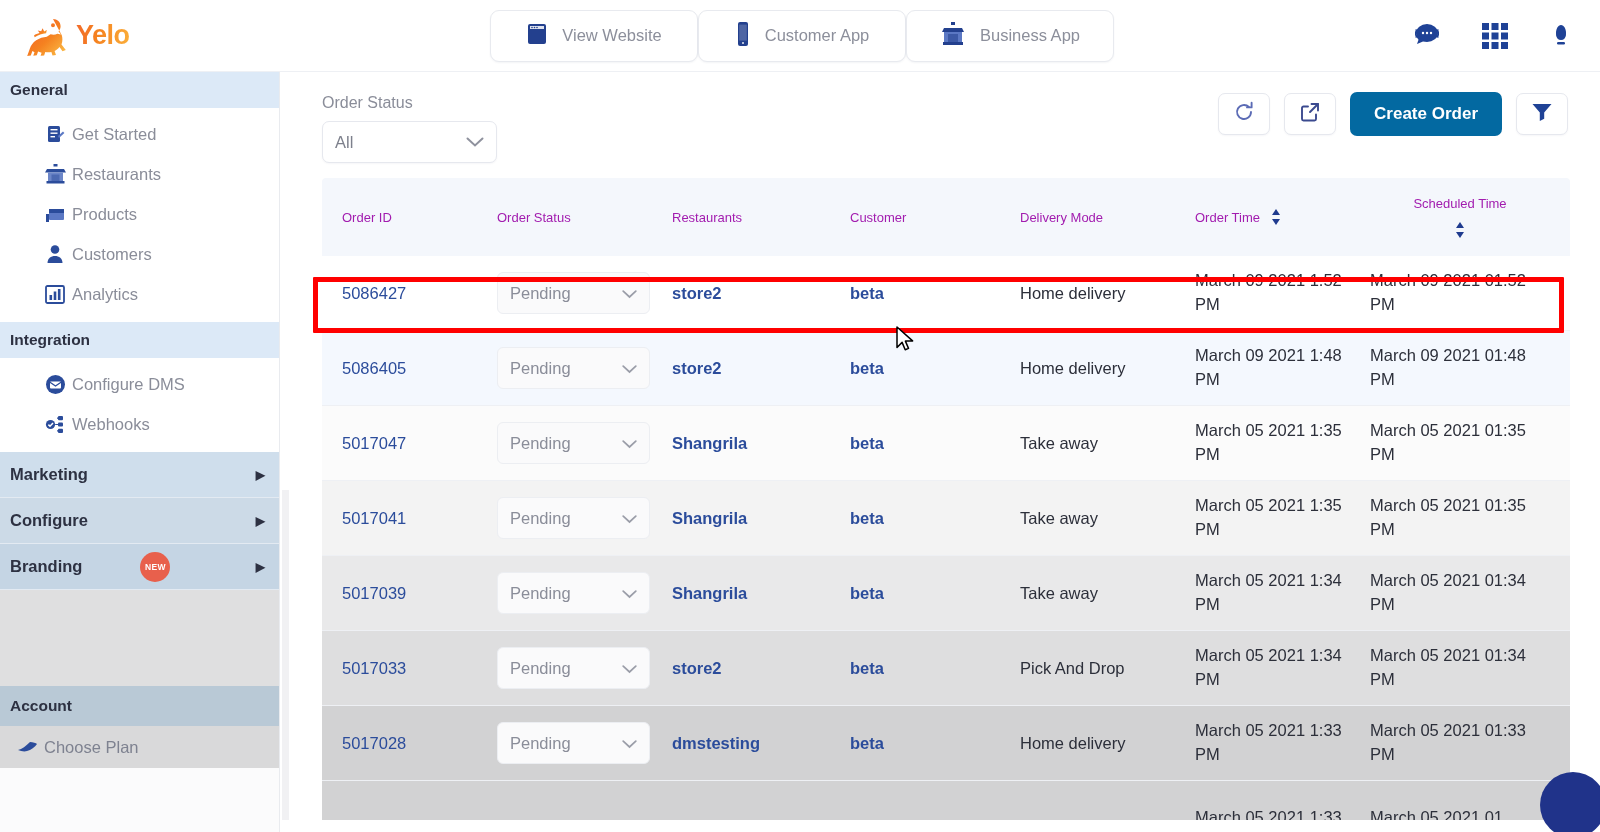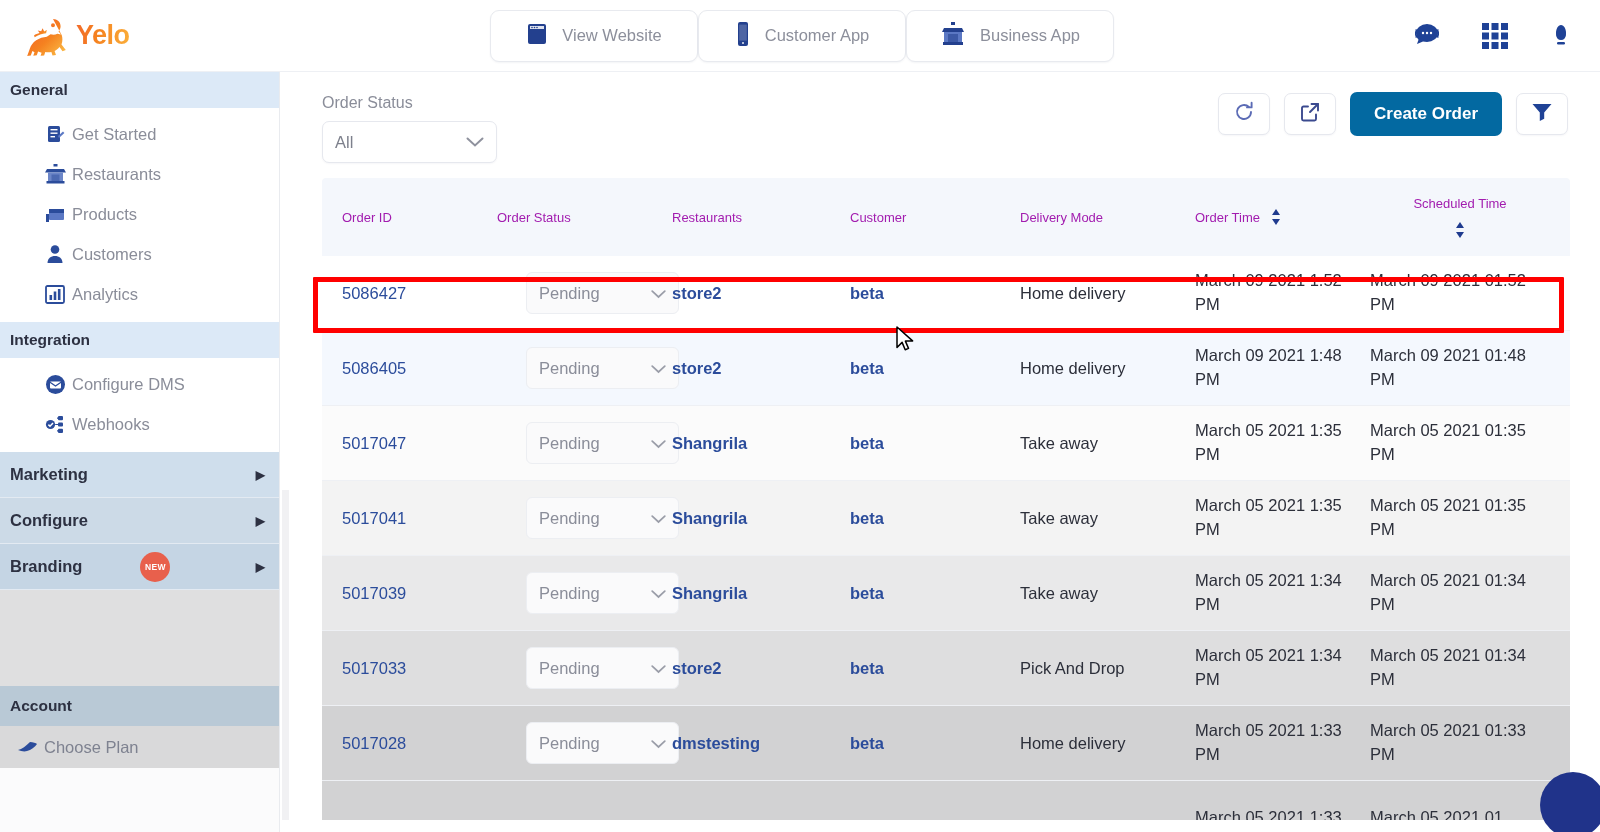--- a/index.html
+++ b/index.html
@@ -125,21 +125,21 @@
   .trow.shade2 { background: #f3f3f3; }
   .trow.shade3 { background: #e9e9ea; }
   .trow.shade4 { background: #dededf; }
   .trow.shade5 { background: #d2d2d3; }
   .td { font-size: 16.5px; color: #2c2f3a; }
   .td.link { color: #2b4c9b; font-weight: bold; cursor: pointer; }
   .td.idlink { color: #2b4c9b; cursor: pointer; }
   .status-sel {
     width: 153px; height: 42px; background: #fafafb; border: 1px solid #eceef2;
     border-radius: 6px; display: flex; align-items: center; padding: 0 12px;
-    font-size: 16.5px; color: #8a8d99; cursor: pointer; margin-left: 29px;
+    font-size: 16.5px; color: #8a8d99; cursor: pointer;
   }
   .status-sel .chev { margin-left: auto; }
   .timecell { line-height: 1.45; }
 
   
   .c-id    { width: 175px; padding-left: 20px; }
   .c-st    { width: 175px; }
   .c-rest  { width: 178px; }
   .c-cust  { width: 170px; }
   .c-mode  { width: 175px; }

